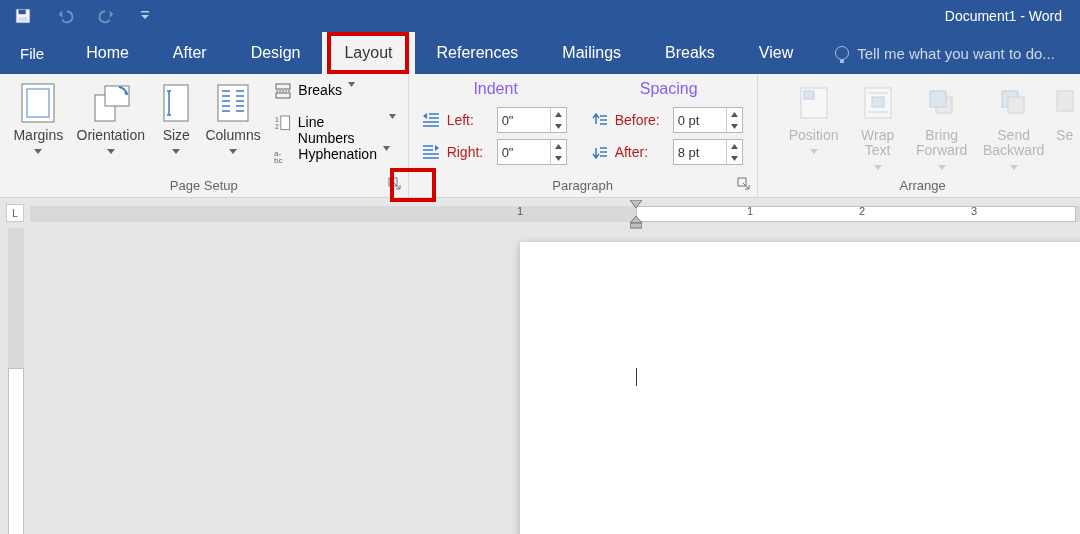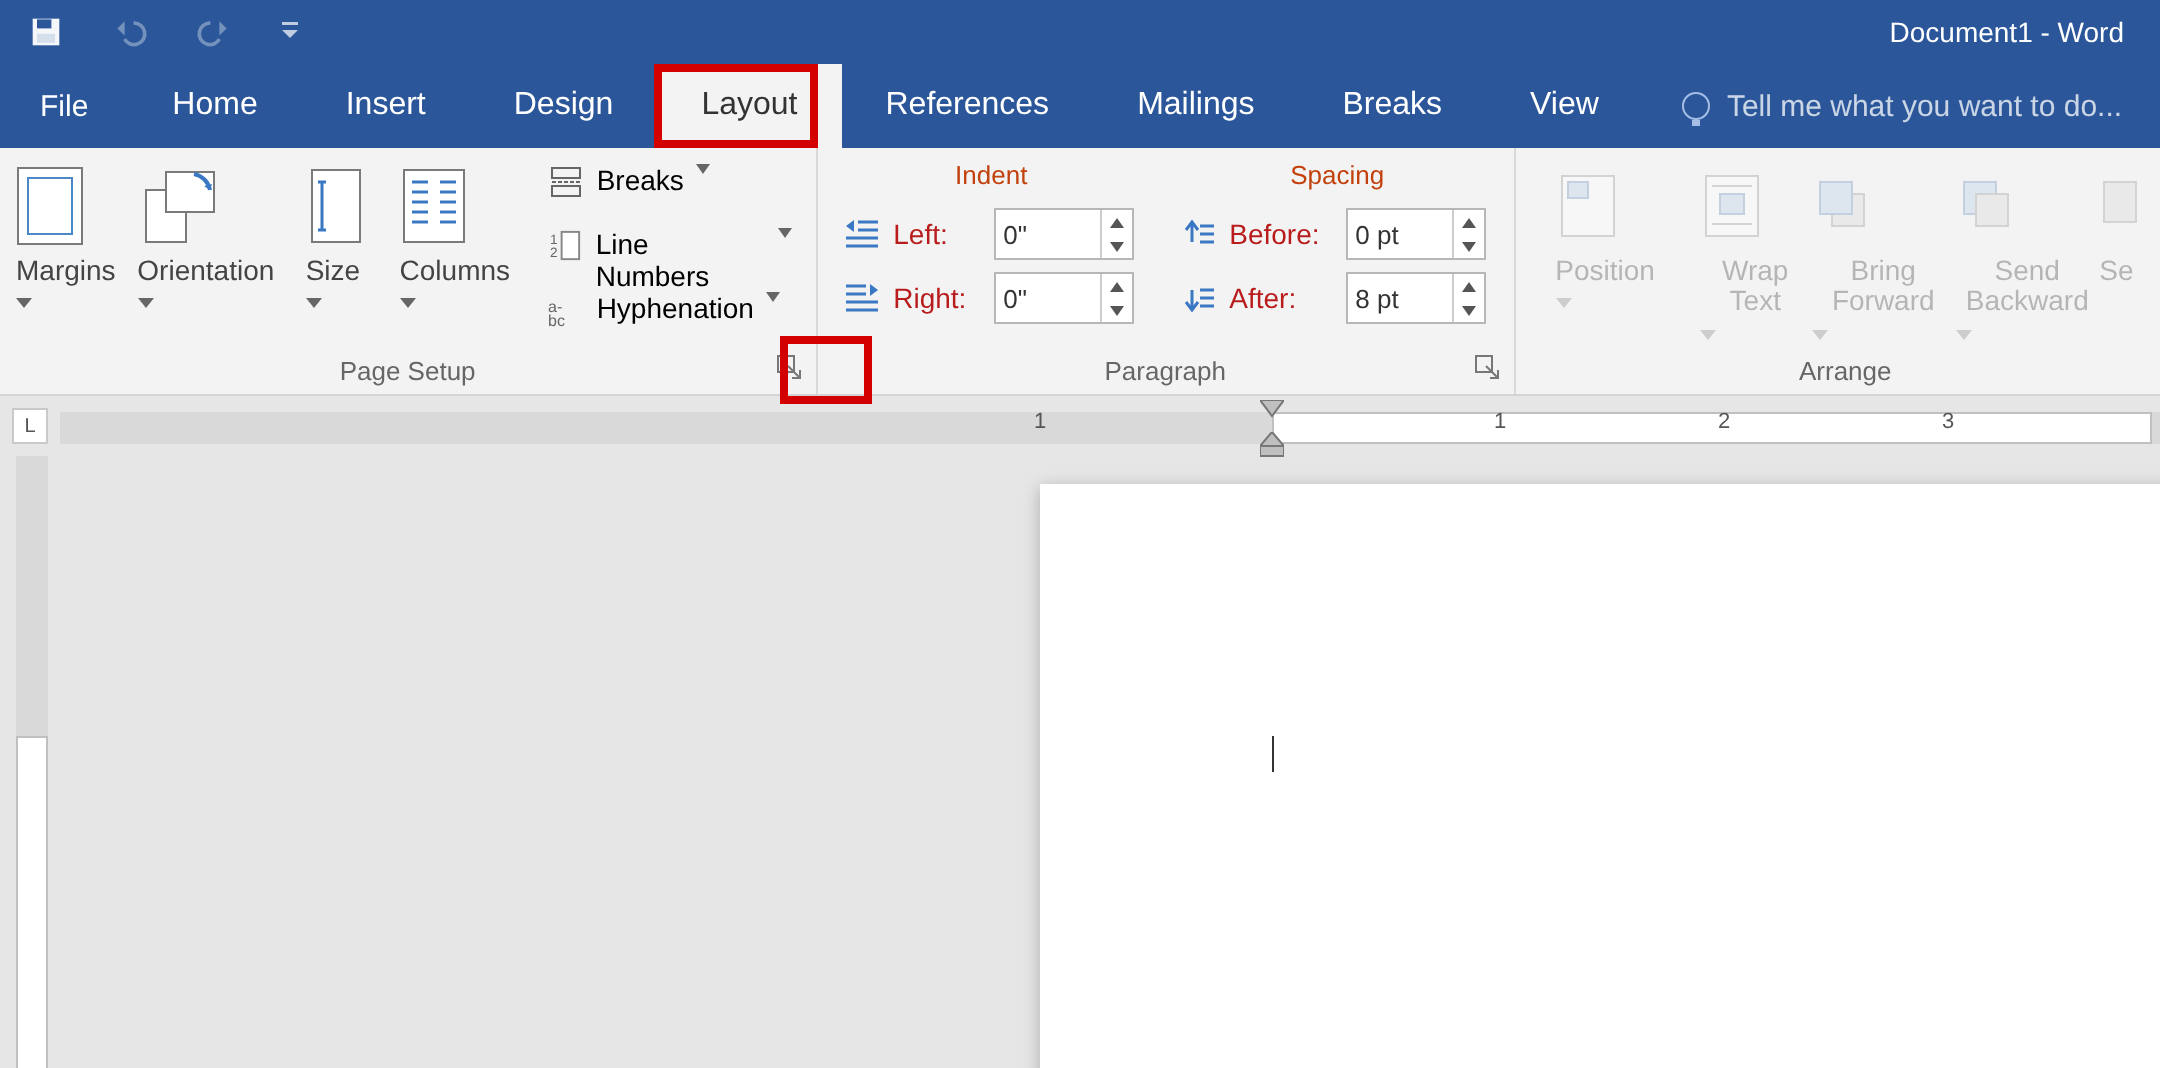--- a/index.html
+++ b/index.html
@@ -28,34 +28,34 @@
   .hl2 { left:390px; top:168px; width:46px; height:34px; }
 
   
   .ribbon { height:124px; background:#f3f3f3; border-bottom:1px solid #d4d4d4; display:flex; position:relative; font-size:13px; color:#444; }
   .group { border-right:1px solid #d9d9d9; display:flex; flex-direction:column; }
   .group-body { flex:1; display:flex; align-items:flex-start; padding:4px 8px 0 8px; }
   .group-label { height:24px; text-align:left; font-size:13px; color:#666; position:relative; display:flex; align-items:center; justify-content:center; }
   .dlg-launch { position:absolute; right:6px; top:4px; width:14px; height:14px; cursor:pointer; }
   .dlg-launch svg { width:14px; height:14px; }
 
-  .bigbtn { display:flex; flex-direction:column; align-items:flex-start; justify-content:flex-start; width:68px; padding-top:4px; cursor:pointer; gap:4px; }
+  .bigbtn { display:flex; flex-direction:column; align-items:center; justify-content:flex-start; width:68px; padding-top:4px; cursor:pointer; gap:4px; }
   .bigbtn .ico { height:42px; display:flex; align-items:center; justify-content:center; }
   .bigbtn .lbl { font-size:14px; color:#444; text-align:center; line-height:1.1; }
   .drop-caret { display:inline-block; margin-top:2px; }
   .drop-caret svg { width:8px; height:6px; }
   .dim2 { opacity:.35; }
 
   .stack { display:flex; flex-direction:column; gap:6px; padding-top:4px; }
   .minibtn { display:flex; align-items:flex-start; gap:6px; font-size:14px; color:#000000; cursor:pointer; height:26px; padding:0 4px; }
   .minibtn .mi { width:18px; height:18px; display:flex; align-items:center; justify-content:center; }
   .mini-caret svg{ width:7px; height:6px; }
 
   
-  .para-head { display:flex; font-size:13px; color:#c2410c; padding:2px 0 4px 0;}
+  .para-head { display:flex; font-size:16px; color:#8b5cf6; padding:2px 0 4px 0;}
   .para-col { display:flex; flex-direction:column; gap:4px; }
   .para-row { display:flex; align-items:center; gap:6px; height:28px; }
   .para-row .pi { width:20px; height:20px; }
   .para-row label { width:44px; font-size:14px; color:#b91c1c; }
   .spin { display:flex; align-items:center; border:1px solid #b7b7b7; background:#fff; height:26px; }
   .spin input { border:none; width:52px; height:24px; padding:0 4px; font-size:13px; color:#333; outline:none; }
   .spin .arrows { width:16px; display:flex; flex-direction:column; border-left:1px solid #ccc;}
   .spin .arrows span{ height:12px; display:flex; align-items:center; justify-content:center; cursor:pointer;}
   .spin .arrows svg{ width:7px; height:5px; }
 
@@ -109,21 +109,21 @@
           <path d="M1 5l4 4 4-4z" fill="#fff"></path>
         </svg>
     </span>
   </div>
   <div class="doc-title">Document1 - Word</div>
 </div>
 
 <div class="tabs" style="position:relative;">
   <div class="tab file">File</div>
   <div class="tab">Home</div>
-  <div class="tab">Insert</div>
+  <div class="tab">After</div>
   <div class="tab">Design</div>
   <div class="tab active">Layout</div>
   <div class="tab">References</div>
   <div class="tab">Mailings</div>
   <div class="tab">Breaks</div>
   <div class="tab">View</div>
   <div class="tell-me">
     <span class="bulb"></span>
     <span>Tell me what you want to do...</span>
   </div>

